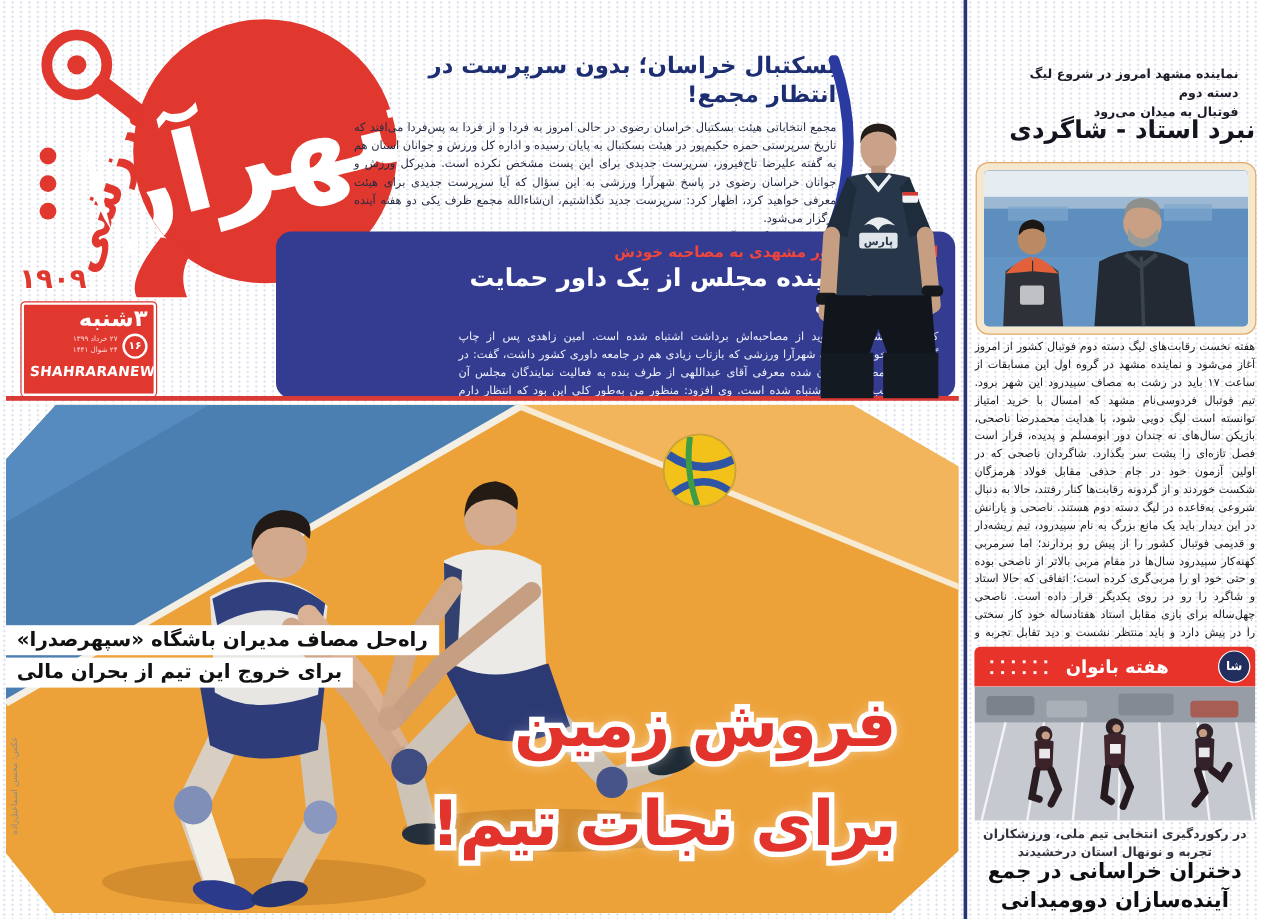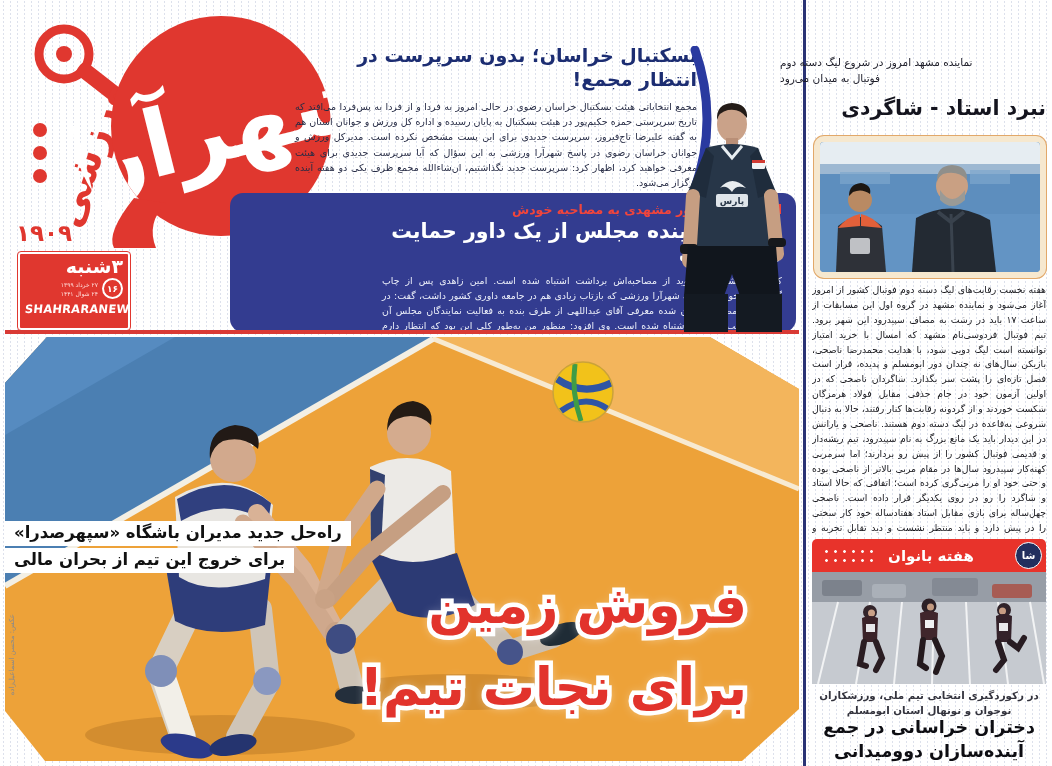--- a/index.html
+++ b/index.html
@@ -15,21 +15,21 @@
   .divider { position:absolute; left:803px; top:0; width:3px; height:766px; background:#2a3375; }
 
   
   .masthead { position:absolute; left:6px; top:8px; width:335px; height:318px; }
   .issue-number { position:absolute; left:10px; top:212px; font-size:23px; font-weight:bold;
                   color:#e0372f; letter-spacing:11px; }
   .datebox { position:absolute; left:12px; top:244px; width:112px; height:78px;
              background:#e0372f; border:2px solid #fff; outline:1px solid #e0372f;
              border-radius:3px; direction:rtl; padding:3px 5px; overflow:hidden; }
   .datebox .weekday { color:#fff; font-weight:900; font-size:19px; text-align:right; line-height:1; }
-  .datebox .row { display:flex; direction:rtl; align-items:center; margin-top:2px; }
+  .datebox .row { display:flex; direction:rtl; align-items:flex-start; margin-top:2px; }
   .day-badge { width:21px; height:21px; border:2px solid #fff; border-radius:50%;
                color:#fff; font-size:9px; font-weight:bold; display:flex; align-items:center;
                justify-content:center; flex:0 0 auto; }
   .tiny-dates { flex:1; padding-right:4px; }
   .tiny-dates div { color:#ffdcd9; font-size:6px; line-height:1.5; text-align:right; white-space:nowrap; overflow:hidden; }
   .datebox .site { color:#fff; font-weight:900; font-size:11.5px; letter-spacing:.2px;
                    text-align:center; margin-top:3px; transform:skewX(-6deg); direction:ltr; }
 
   
   .top-story { position:absolute; left:295px; top:44px; width:402px; height:148px; direction:rtl; }
@@ -68,22 +68,22 @@
   .outline-line { position:relative; height:82px; }
   .outline-line span { position:absolute; right:0; top:0; white-space:nowrap;
                        font-size:52px; font-weight:900; line-height:1.3; }
   .outline-line .stroke { color:#fff; -webkit-text-stroke:9px #ffffff;
                           text-shadow:0 0 12px rgba(255,255,255,.95), 0 0 4px #fff; }
   .outline-line .fill { color:#e2332c; }
   .photo-credit { position:absolute; left:8px; top:614px; writing-mode:vertical-rl;
                   transform:rotate(180deg); font-size:7px; color:#8a8a8a; z-index:7; }
 
   
-  .sb-kicker { position:absolute; left:780px; top:55px; width:200px; direction:rtl;
-               text-align:left; font-size:10.5px; font-weight:normal; color:#1c1c28; line-height:1.5; }
+  .sb-kicker { position:absolute; left:832px; top:55px; width:200px; direction:rtl;
+               text-align:right; font-size:10.5px; font-weight:bold; color:#1c1c28; line-height:1.5; }
   .sb-headline { position:absolute; left:816px; top:96px; width:230px; direction:rtl;
                  text-align:right; font-size:20.5px; font-weight:900; color:#14141e; }
   .sb-photo { position:absolute; left:814px; top:136px; width:232px; height:142px;
               border:6px solid #f6e8cf; box-shadow:0 0 0 1px #e2a869; border-radius:10px;
               overflow:hidden; background:#6394c4; }
   .sb-body { position:absolute; left:812px; top:283px; width:234px; height:253px;
              direction:rtl; text-align:justify; font-size:9.3px; line-height:1.6;
              color:#17171c; overflow:hidden; }
 
   .women-bar { position:absolute; left:812px; top:539px; width:234px; height:33px;
@@ -243,21 +243,21 @@
         <path d="M 372 152 L 334 206 L 320 258" stroke="#d0a88a" stroke-width="17" fill="none" stroke-linecap="round"></path>
         <path d="M 438 156 L 362 218 L 324 262" stroke="#c69f82" stroke-width="16" fill="none" stroke-linecap="round"></path>
         <circle cx="320" cy="262" r="10" fill="#c9a285"></circle>
         <circle cx="404" cy="96" r="22" fill="#d4ab8e"></circle>
         <path d="M 382 94 Q 382 66 408 64 Q 430 68 426 88 Q 412 74 392 82 Q 384 86 382 94 Z" fill="#241b15"></path>
       </g>
     </svg>
   </figure>
 
   <div class="hero-caption">
-    <div class="strip">راه‌حل جدید مدیران باشگاه «سپهرصدرا»</div>
+    <div class="strip">راه‌حل مصاف مدیران باشگاه «سپهرصدرا»</div>
     <div class="strip">برای خروج این تیم از بحران مالی</div>
   </div>
   <div class="hero-headline">
     <div class="outline-line">
       <span class="stroke">فروش زمین</span>
       <span class="fill">فروش زمین</span>
     </div>
     <div class="outline-line">
       <span class="stroke">برای نجات تیم!</span>
       <span class="fill">برای نجات تیم!</span>
@@ -344,20 +344,20 @@
           <path d="M 2 12 Q 10 8 18 12 L 17 38 L 3 38 Z" fill="#34222a"></path>
           <rect x="5" y="19" width="9" height="8" fill="#e9e9eb"></rect>
           <path d="M 4 38 L 10 56 L 2 66 M 16 38 L 24 44 L 30 34" stroke="#281c22" stroke-width="6" fill="none" stroke-linecap="round"></path>
         </g>
       </g>
     </svg>
   </div>
 
   <div class="runners-kicker">
     <div>در رکوردگیری انتخابی تیم ملی، ورزشکاران</div>
-    <div>نوجوان و نونهال استان ابومسلم</div>
+    <div>تجربه و نونهال استان درخشیدند</div>
   </div>
   <div class="runners-headline">
     <div>دختران خراسانی در جمع</div>
     <div>آینده‌سازان دوومیدانی کشور</div>
   </div>
 
 </div>
 
 </body></html>

